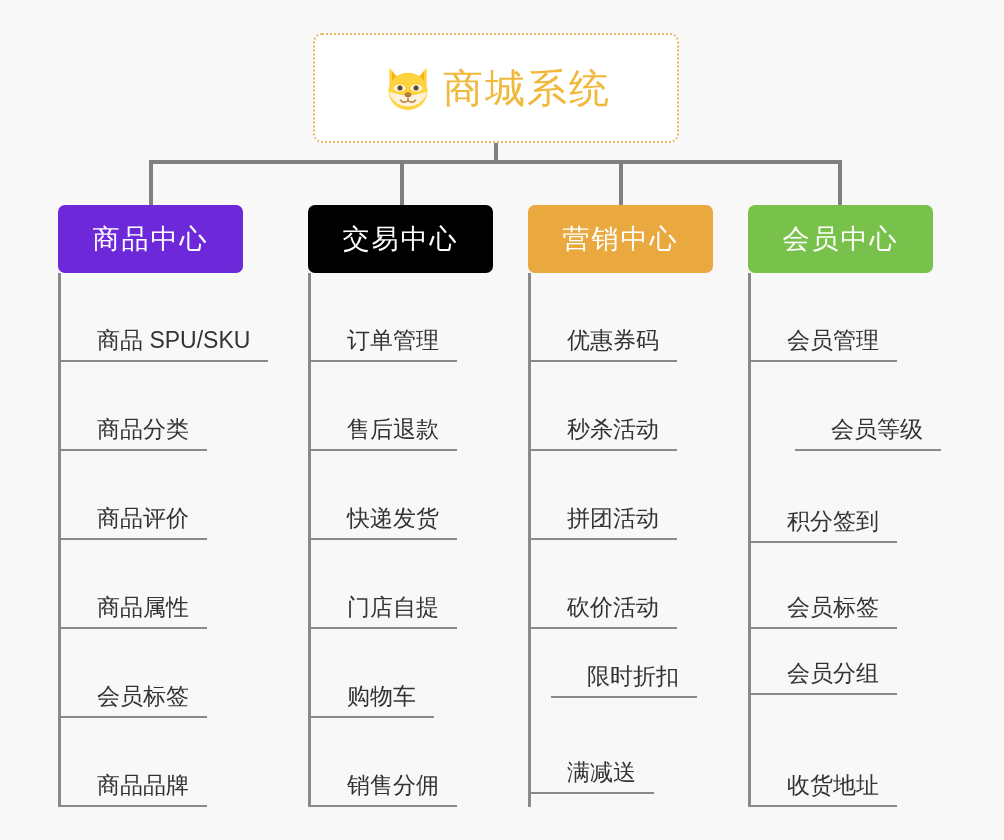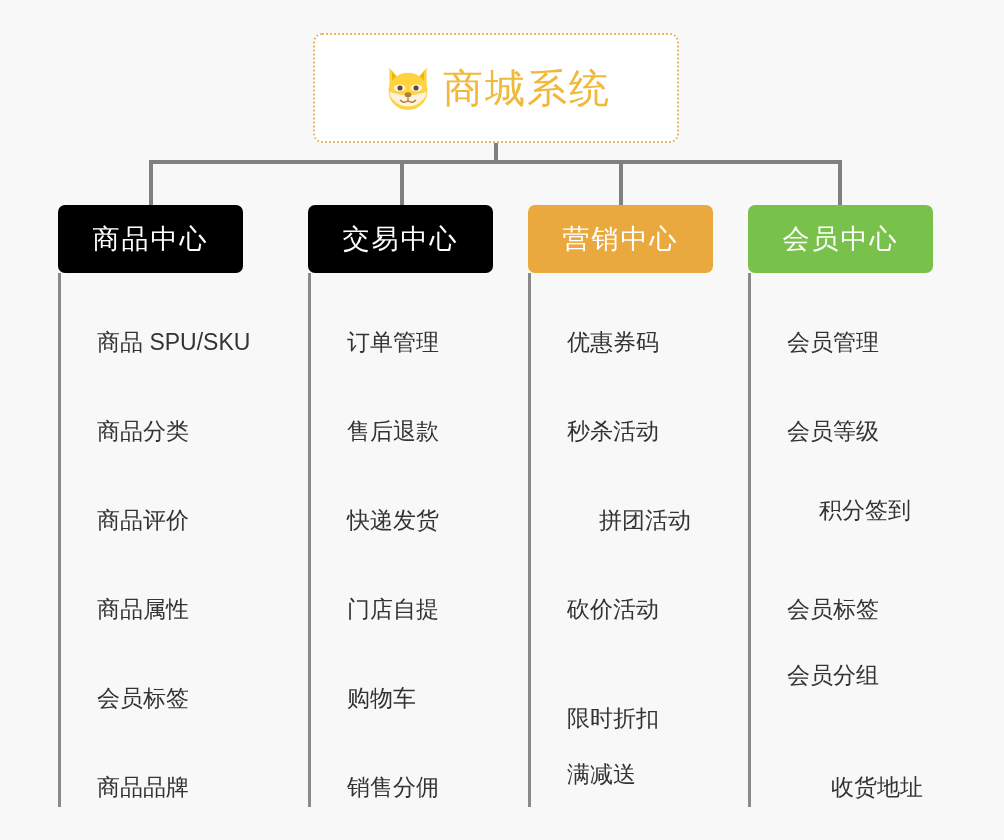--- a/index.html
+++ b/index.html
@@ -95,20 +95,21 @@
     position: absolute;
     left: 0;
     height: 89px;
     display: flex;
     flex-direction: column;
     justify-content: flex-end;
     box-sizing: border-box;
   }
   .leaf-inner {
     display: inline-flex;
+    flex-direction: column;
     align-items: flex-start;
     padding-left: 3px;
   }
   .leaf-label {
     font-size: 23px;
     color: #333333;
     white-space: nowrap;
     line-height: 1;
     padding: 0 18px 8px 36px;
   }
@@ -145,21 +146,21 @@
   </div>
 
   <div class="conn conn-v" style="left:494px; top:143px; height:21px;"></div>
   <div class="conn conn-h" style="left:150px; top:160px; width:690px;"></div>
   <div class="conn conn-v" style="left:149px; top:160px; height:46px;"></div>
   <div class="conn conn-v" style="left:400px; top:160px; height:46px;"></div>
   <div class="conn conn-v" style="left:619px; top:160px; height:46px;"></div>
   <div class="conn conn-v" style="left:838px; top:160px; height:46px;"></div>
 
   <div class="column" style="left:58px; width:240px;">
-    <div class="cat-header" style="width:185px; background:#000000;">
+    <div class="cat-header" style="width:185px; background:#6d28d9;">
       <span class="cat-header-label">商品中心</span>
     </div>
     <div class="spine" style="top:68px; height:534px;"></div>
     <div class="leaf" style="top:68px;">
       <div class="leaf-inner">
         <span class="leaf-label">商品 SPU/SKU</span>
         <div class="leaf-underline"></div>
       </div>
     </div>
     <div class="leaf" style="top:157px;">
@@ -247,33 +248,33 @@
         <span class="leaf-label">优惠券码</span>
         <div class="leaf-underline"></div>
       </div>
     </div>
     <div class="leaf" style="top:157px;">
       <div class="leaf-inner">
         <span class="leaf-label">秒杀活动</span>
         <div class="leaf-underline"></div>
       </div>
     </div>
-    <div class="leaf" style="top:246px;padding-left:32px;">
+    <div class="leaf" style="top:246px;">
       <div class="leaf-inner">
         <span class="leaf-label">拼团活动</span>
         <div class="leaf-underline"></div>
       </div>
     </div>
     <div class="leaf" style="top:335px;">
       <div class="leaf-inner">
         <span class="leaf-label">砍价活动</span>
         <div class="leaf-underline"></div>
       </div>
     </div>
-    <div class="leaf" style="top:444px;">
+    <div class="leaf" style="top:404px;padding-left:20px;">
       <div class="leaf-inner">
         <span class="leaf-label">限时折扣</span>
         <div class="leaf-underline"></div>
       </div>
     </div>
     <div class="leaf" style="top:500px;">
       <div class="leaf-inner">
         <span class="leaf-label">满减送</span>
         <div class="leaf-underline"></div>
       </div>
@@ -284,45 +285,45 @@
     <div class="cat-header" style="width:185px; background:#78c24b;">
       <span class="cat-header-label">会员中心</span>
     </div>
     <div class="spine" style="top:68px; height:534px;"></div>
     <div class="leaf" style="top:68px;">
       <div class="leaf-inner">
         <span class="leaf-label">会员管理</span>
         <div class="leaf-underline"></div>
       </div>
     </div>
-    <div class="leaf" style="top:157px;">
+    <div class="leaf" style="top:157px;margin-left:44px;">
       <div class="leaf-inner">
         <span class="leaf-label">会员等级</span>
         <div class="leaf-underline"></div>
       </div>
     </div>
-    <div class="leaf" style="top:236px;margin-left:32px;">
+    <div class="leaf" style="top:249px;">
       <div class="leaf-inner">
         <span class="leaf-label">积分签到</span>
         <div class="leaf-underline"></div>
       </div>
     </div>
     <div class="leaf" style="top:335px;">
       <div class="leaf-inner">
         <span class="leaf-label">会员标签</span>
         <div class="leaf-underline"></div>
       </div>
     </div>
     <div class="leaf" style="top:401px;">
       <div class="leaf-inner">
         <span class="leaf-label">会员分组</span>
         <div class="leaf-underline"></div>
       </div>
     </div>
-    <div class="leaf" style="top:513px;padding-left:44px;">
+    <div class="leaf" style="top:513px;">
       <div class="leaf-inner">
         <span class="leaf-label">收货地址</span>
         <div class="leaf-underline"></div>
       </div>
     </div>
   </div>
 
 </div>
 
 </body></html>

